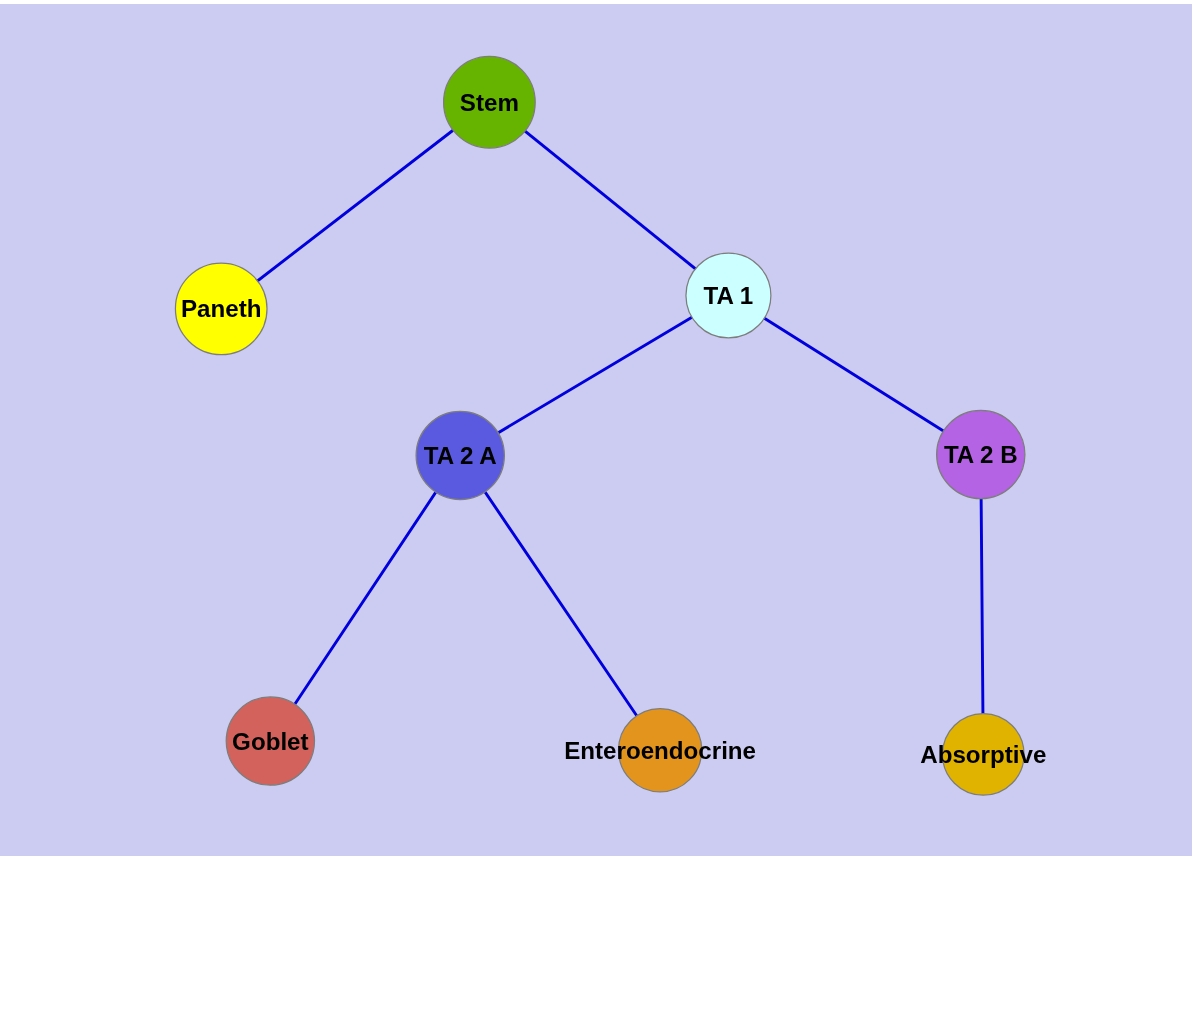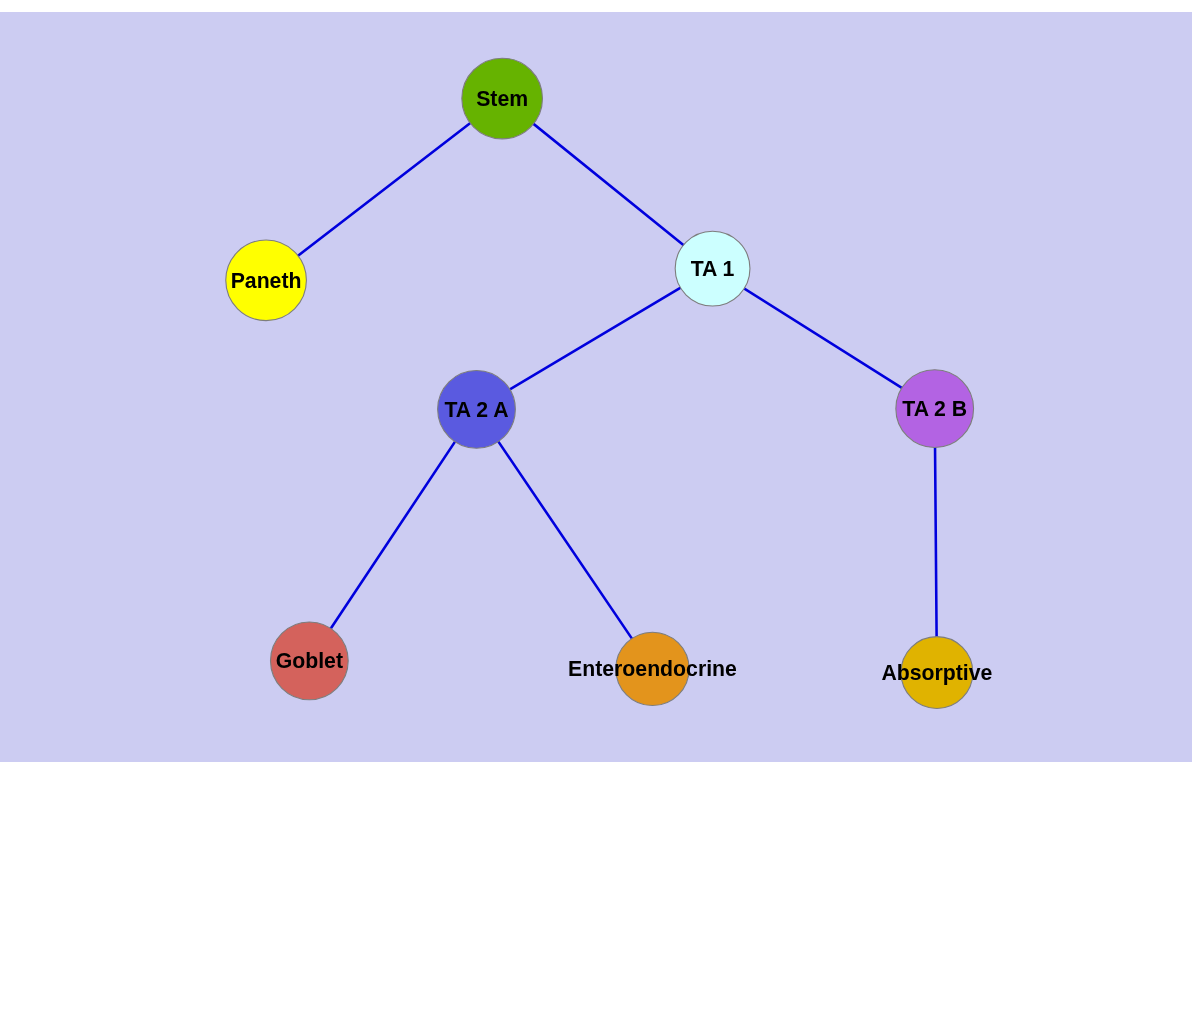--- a/index.html
+++ b/index.html
@@ -3,22 +3,22 @@
 <meta charset="utf-8">
 <style>
   html, body {
     margin: 0;
     padding: 0;
     background: #ffffff;
   }
   .stage {
     position: relative;
     width: 1192px;
-    height: 750px;
-    margin: 12px auto;
+    height: 852px;
+    margin: 4px auto;
     background: #ccccf2;
     overflow: hidden;
     font-family: "Liberation Sans", sans-serif;
   }
   svg.graph {
     position: absolute;
     top: 0;
     left: 0;
     width: 100%;
     height: 100%;

